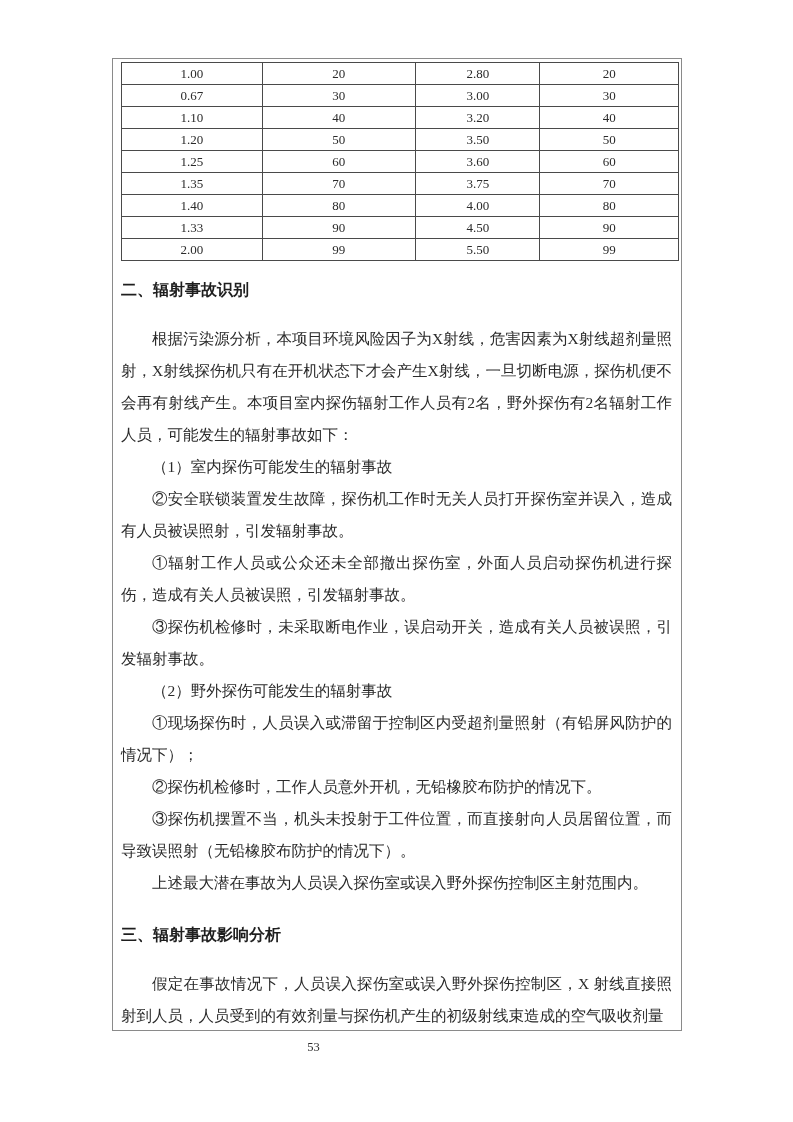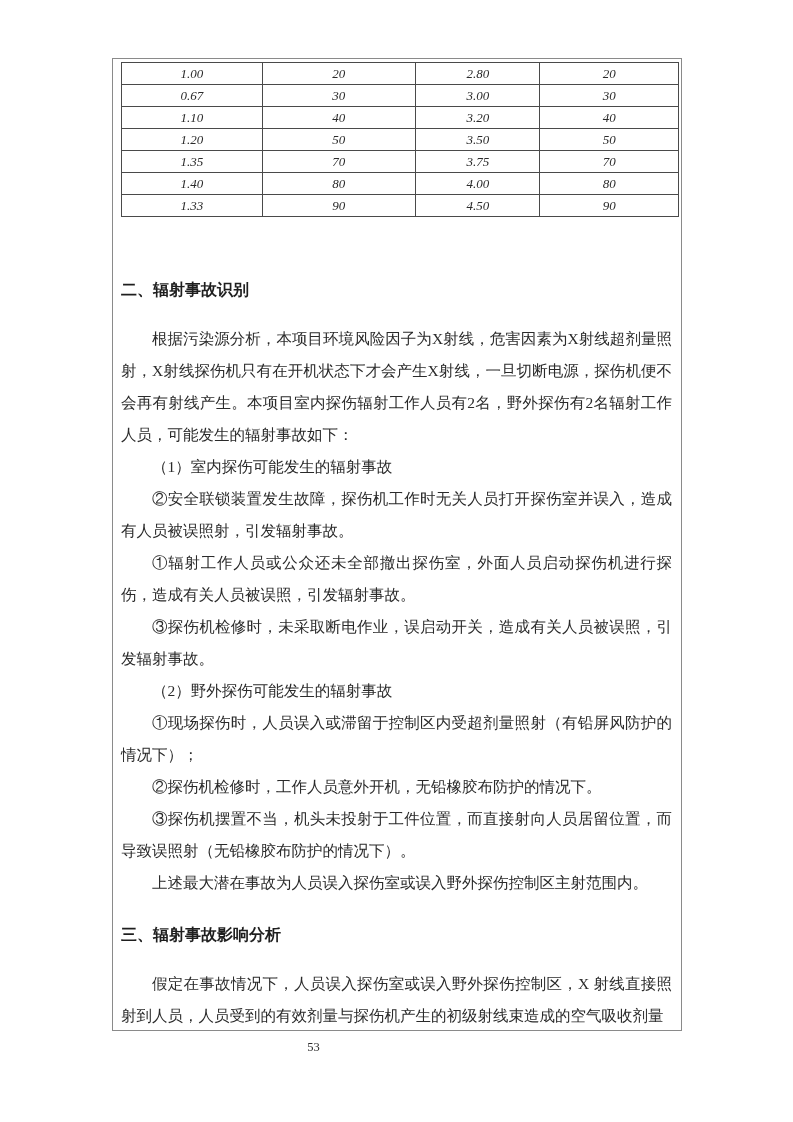--- a/index.html
+++ b/index.html
@@ -38,21 +38,20 @@
     font-family: "Liberation Serif", "DejaVu Serif", serif;
     pointer-events: none;
   }
   
   table.data-table {
     position: absolute;
     left: 8px; top: 3px;
     width: 558px;
     border-collapse: collapse;
     z-index: 1;
-    font-style: italic;
   }
   table.data-table td {
     border: 1px solid #4a4a4a;
     height: 21px;
     text-align: center;
     vertical-align: middle;
     font-size: 13px;
     color: #2a2a2a;
     padding: 0;
   }
@@ -127,36 +126,48 @@
           <td>3.20</td>
           <td>40</td>
         </tr>
         <tr>
           <td>1.20</td>
           <td>50</td>
           <td>3.50</td>
           <td>50</td>
         </tr>
         <tr>
+          <td>1.25</td>
+          <td>60</td>
+          <td>3.60</td>
+          <td>60</td>
+        </tr>
+        <tr>
           <td>1.35</td>
           <td>70</td>
           <td>3.75</td>
           <td>70</td>
         </tr>
         <tr>
           <td>1.40</td>
           <td>80</td>
           <td>4.00</td>
           <td>80</td>
         </tr>
         <tr>
           <td>1.33</td>
           <td>90</td>
           <td>4.50</td>
           <td>90</td>
+        </tr>
+        <tr>
+          <td>2.00</td>
+          <td>99</td>
+          <td>5.50</td>
+          <td>99</td>
         </tr>
       </tbody>
     </table>
 
     <div class="text-area">
 
       <div class="sec-heading">二、辐射事故识别</div>
 
       <p class="first-after-heading">根据污染源分析，本项目环境风险因子为X射线，危害因素为X射线超剂量照射，X射线探伤机只有在开机状态下才会产生X射线，一旦切断电源，探伤机便不会再有射线产生。本项目室内探伤辐射工作人员有2名，野外探伤有2名辐射工作人员，可能发生的辐射事故如下：</p>
       <p>（1）室内探伤可能发生的辐射事故</p>

